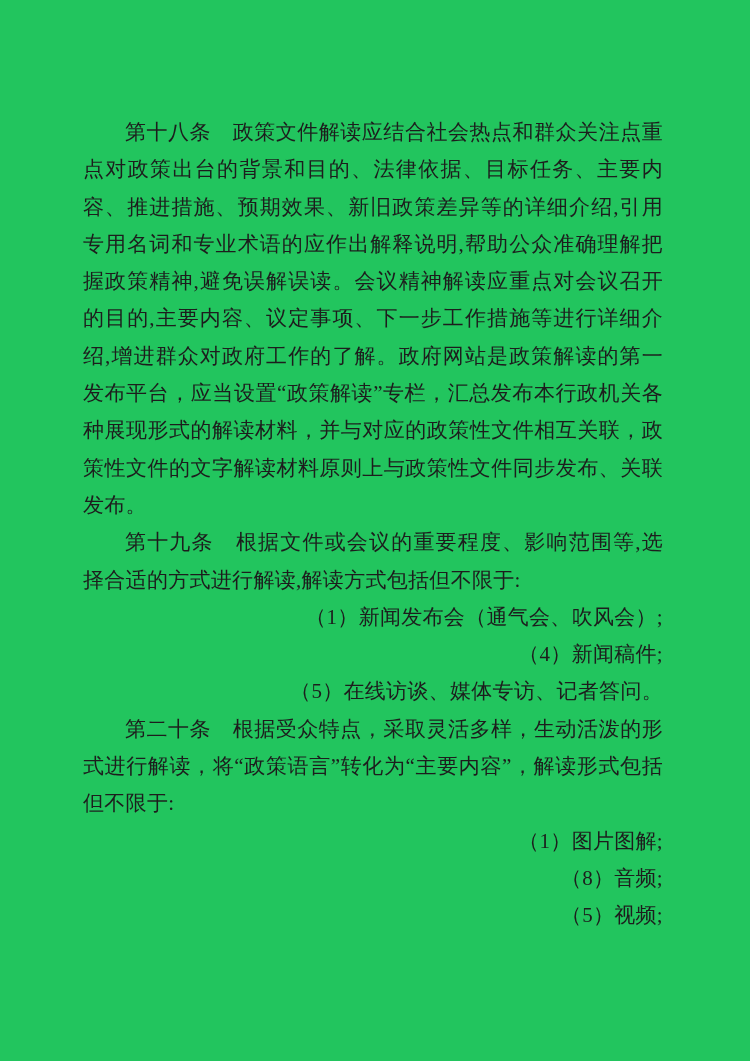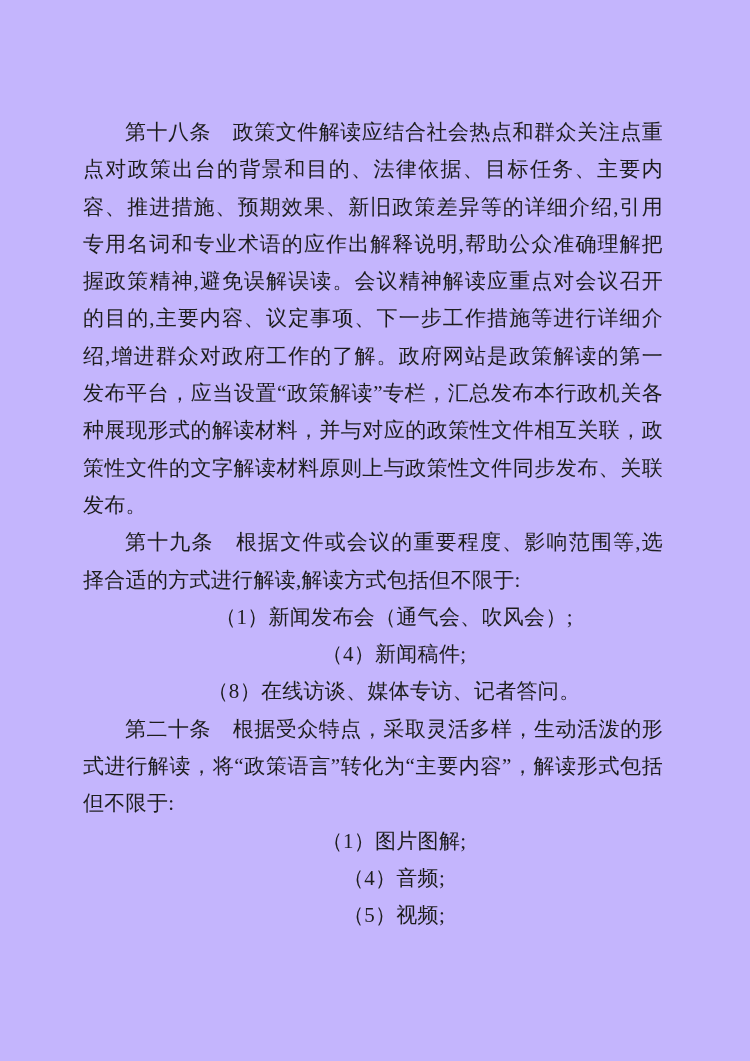--- a/index.html
+++ b/index.html
@@ -9,21 +9,21 @@
   body {
     width: 750px;
     height: 1061px;
     background: #ffffff;
     font-family: "Liberation Serif", "DejaVu Serif", serif;
   }
   .page {
     position: relative;
     width: 750px;
     height: 1061px;
-    background: #c4b5fd;
+    background: #22c55e;
     overflow: hidden;
   }
   .text-block {
     position: absolute;
     left: 83px;
     top: 114px;
     width: 580px;
     color: #1d1d1d;
     font-size: 21px;
     line-height: 37.3px;
@@ -32,31 +32,31 @@
   .text-block p {
     margin: 0;
     padding: 0;
     text-indent: 2em;
   }
   .text-block p.paragraph {
     text-align: justify;
     text-justify: inter-character;
   }
   .text-block p.list-item {
-    text-align: center;
+    text-align: right;
   }
 </style>
 </head>
 <body>
 
 <div class="page">
   <div class="text-block">
       <p class="paragraph">第十八条　政策文件解读应结合社会热点和群众关注点重点对政策出台的背景和目的、法律依据、目标任务、主要内容、推进措施、预期效果、新旧政策差异等的详细介绍,引用专用名词和专业术语的应作出解释说明,帮助公众准确理解把握政策精神,避免误解误读。会议精神解读应重点对会议召开的目的,主要内容、议定事项、下一步工作措施等进行详细介绍,增进群众对政府工作的了解。政府网站是政策解读的第一发布平台，应当设置“政策解读”专栏，汇总发布本行政机关各种展现形式的解读材料，并与对应的政策性文件相互关联，政策性文件的文字解读材料原则上与政策性文件同步发布、关联发布。</p>
       <p class="paragraph">第十九条　根据文件或会议的重要程度、影响范围等,选择合适的方式进行解读,解读方式包括但不限于:</p>
       <p class="list-item">（1）新闻发布会（通气会、吹风会）;</p>
       <p class="list-item">（4）新闻稿件;</p>
-      <p class="list-item">（8）在线访谈、媒体专访、记者答问。</p>
+      <p class="list-item">（5）在线访谈、媒体专访、记者答问。</p>
       <p class="paragraph">第二十条　根据受众特点，采取灵活多样，生动活泼的形式进行解读，将“政策语言”转化为“主要内容”，解读形式包括但不限于:</p>
       <p class="list-item">（1）图片图解;</p>
-      <p class="list-item">（4）音频;</p>
+      <p class="list-item">（8）音频;</p>
       <p class="list-item">（5）视频;</p>
     </div>
 </div>
 
 </body></html>

